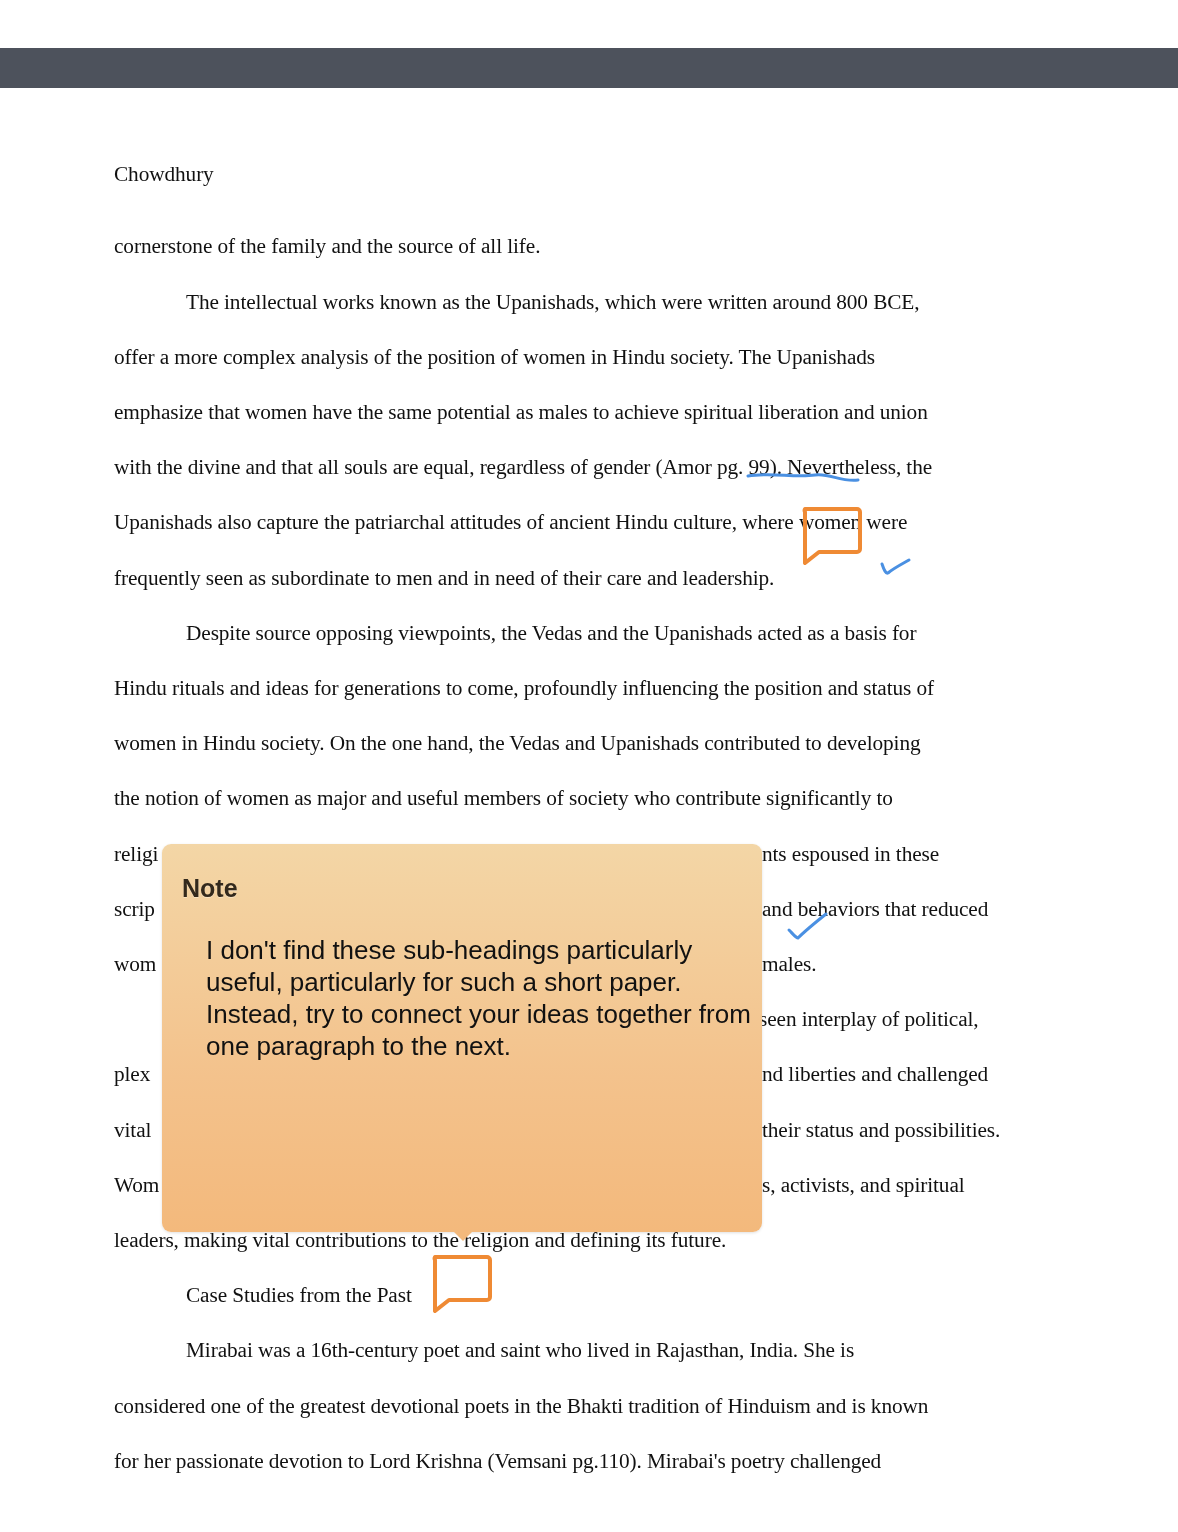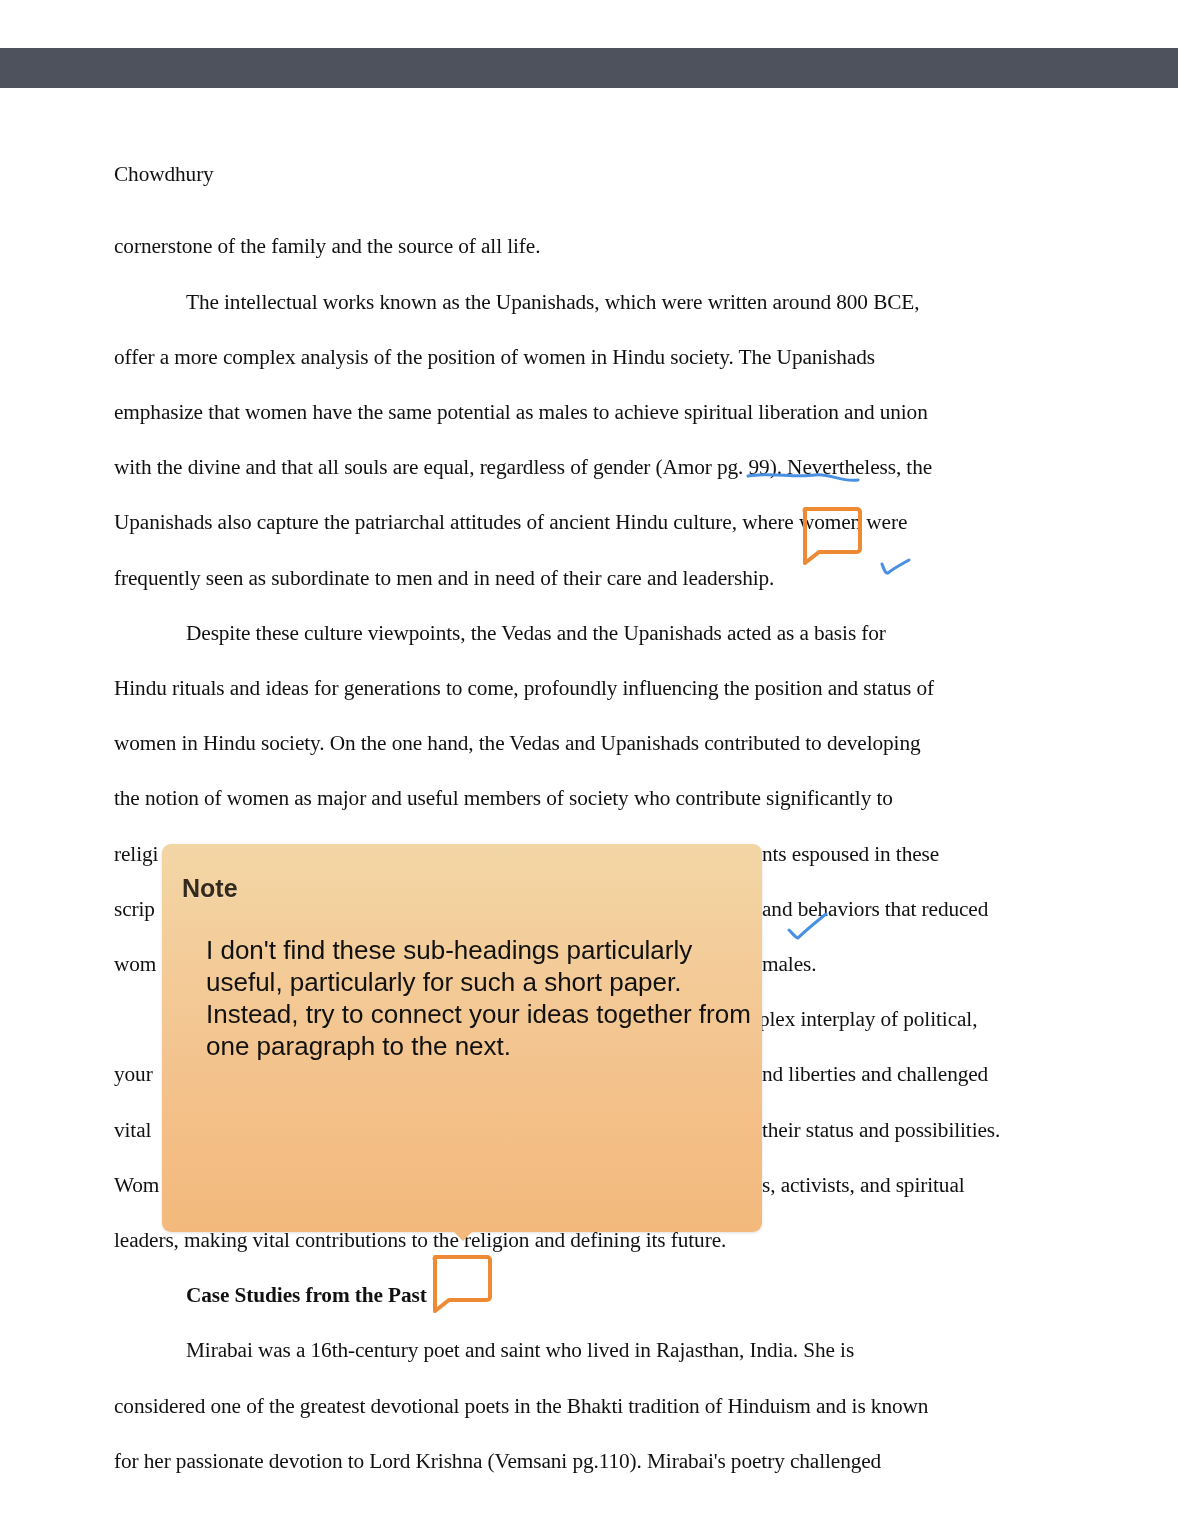--- a/index.html
+++ b/index.html
@@ -12,21 +12,21 @@
   .topbar {
     position: absolute; left: 0; top: 48px; width: 1178px; height: 40px;
     background: #4d525c;
   }
   .page { position: absolute; left: 0; top: 0; width: 1178px; height: 1532px; }
   .line {
     position: absolute; left: 114px; font-size: 21.3px; line-height: 24px;
     white-space: nowrap; letter-spacing: -0.1px;
   }
   .indent { left: 186px; text-align: right; }
-  .bold { font-weight: bold; }
+  .bold { font-weight: normal; }
 
   
   .note {
     position: absolute; left: 162px; top: 844px; width: 600px; height: 388px;
     border-radius: 9px;
     background: linear-gradient(to bottom, #f3d6a6 0%, #f3c28c 60%, #f3b97c 100%);
     box-shadow: 0 1px 3px rgba(0,0,0,0.12);
     font-family: "Liberation Sans", "DejaVu Sans", sans-serif;
   }
   .note-pointer {
@@ -55,33 +55,33 @@
 <div class="page">
   <div class="line" style="top:162px">Chowdhury</div>
 
   <div class="line" style="top:234px">cornerstone of the family and the source of all life.</div>
   <div class="line indent" style="top:290px">The intellectual works known as the Upanishads, which were written around 800 BCE,</div>
   <div class="line" style="top:345px">offer a more complex analysis of the position of women in Hindu society. The Upanishads</div>
   <div class="line" style="top:400px">emphasize that women have the same potential as males to achieve spiritual liberation and union</div>
   <div class="line" style="top:455px">with the divine and that all souls are equal, regardless of gender (Amor pg. 99). Nevertheless, the</div>
   <div class="line" style="top:510px">Upanishads also capture the patriarchal attitudes of ancient Hindu culture, where women were</div>
   <div class="line" style="top:566px">frequently seen as subordinate to men and in need of their care and leadership.</div>
-  <div class="line indent" style="top:621px">Despite these culture viewpoints, the Vedas and the Upanishads acted as a basis for</div>
+  <div class="line indent" style="top:621px">Despite source opposing viewpoints, the Vedas and the Upanishads acted as a basis for</div>
   <div class="line" style="top:676px">Hindu rituals and ideas for generations to come, profoundly influencing the position and status of</div>
   <div class="line" style="top:731px">women in Hindu society. On the one hand, the Vedas and Upanishads contributed to developing</div>
   <div class="line" style="top:786px">the notion of women as major and useful members of society who contribute significantly to</div>
 
   <div class="line" style="top:842px">religi</div>
   <div class="line" style="top:842px; left:762px">nts espoused in these</div>
   <div class="line" style="top:897px">scrip</div>
   <div class="line" style="top:897px; left:762px">and behaviors that reduced</div>
   <div class="line" style="top:952px">wom</div>
   <div class="line" style="top:952px; left:762px">males.</div>
-  <div class="line" style="top:1007px; left:759px">plex interplay of political,</div>
-  <div class="line" style="top:1062px">your</div>
+  <div class="line" style="top:1007px; left:759px">seen interplay of political,</div>
+  <div class="line" style="top:1062px">plex</div>
   <div class="line" style="top:1062px; left:762px">nd liberties and challenged</div>
   <div class="line" style="top:1118px">vital</div>
   <div class="line" style="top:1118px; left:762px"> their status and possibilities.</div>
   <div class="line" style="top:1173px">Wom</div>
   <div class="line" style="top:1173px; left:762px">s, activists, and spiritual</div>
   <div class="line" style="top:1228px">leaders, making vital contributions to the religion and defining its future.</div>
 
   <div class="line indent bold" style="top:1283px">Case Studies from the Past</div>
   <div class="line indent" style="top:1338px">Mirabai was a 16th-century poet and saint who lived in Rajasthan, India. She is</div>
   <div class="line" style="top:1394px">considered one of the greatest devotional poets in the Bhakti tradition of Hinduism and is known</div>

